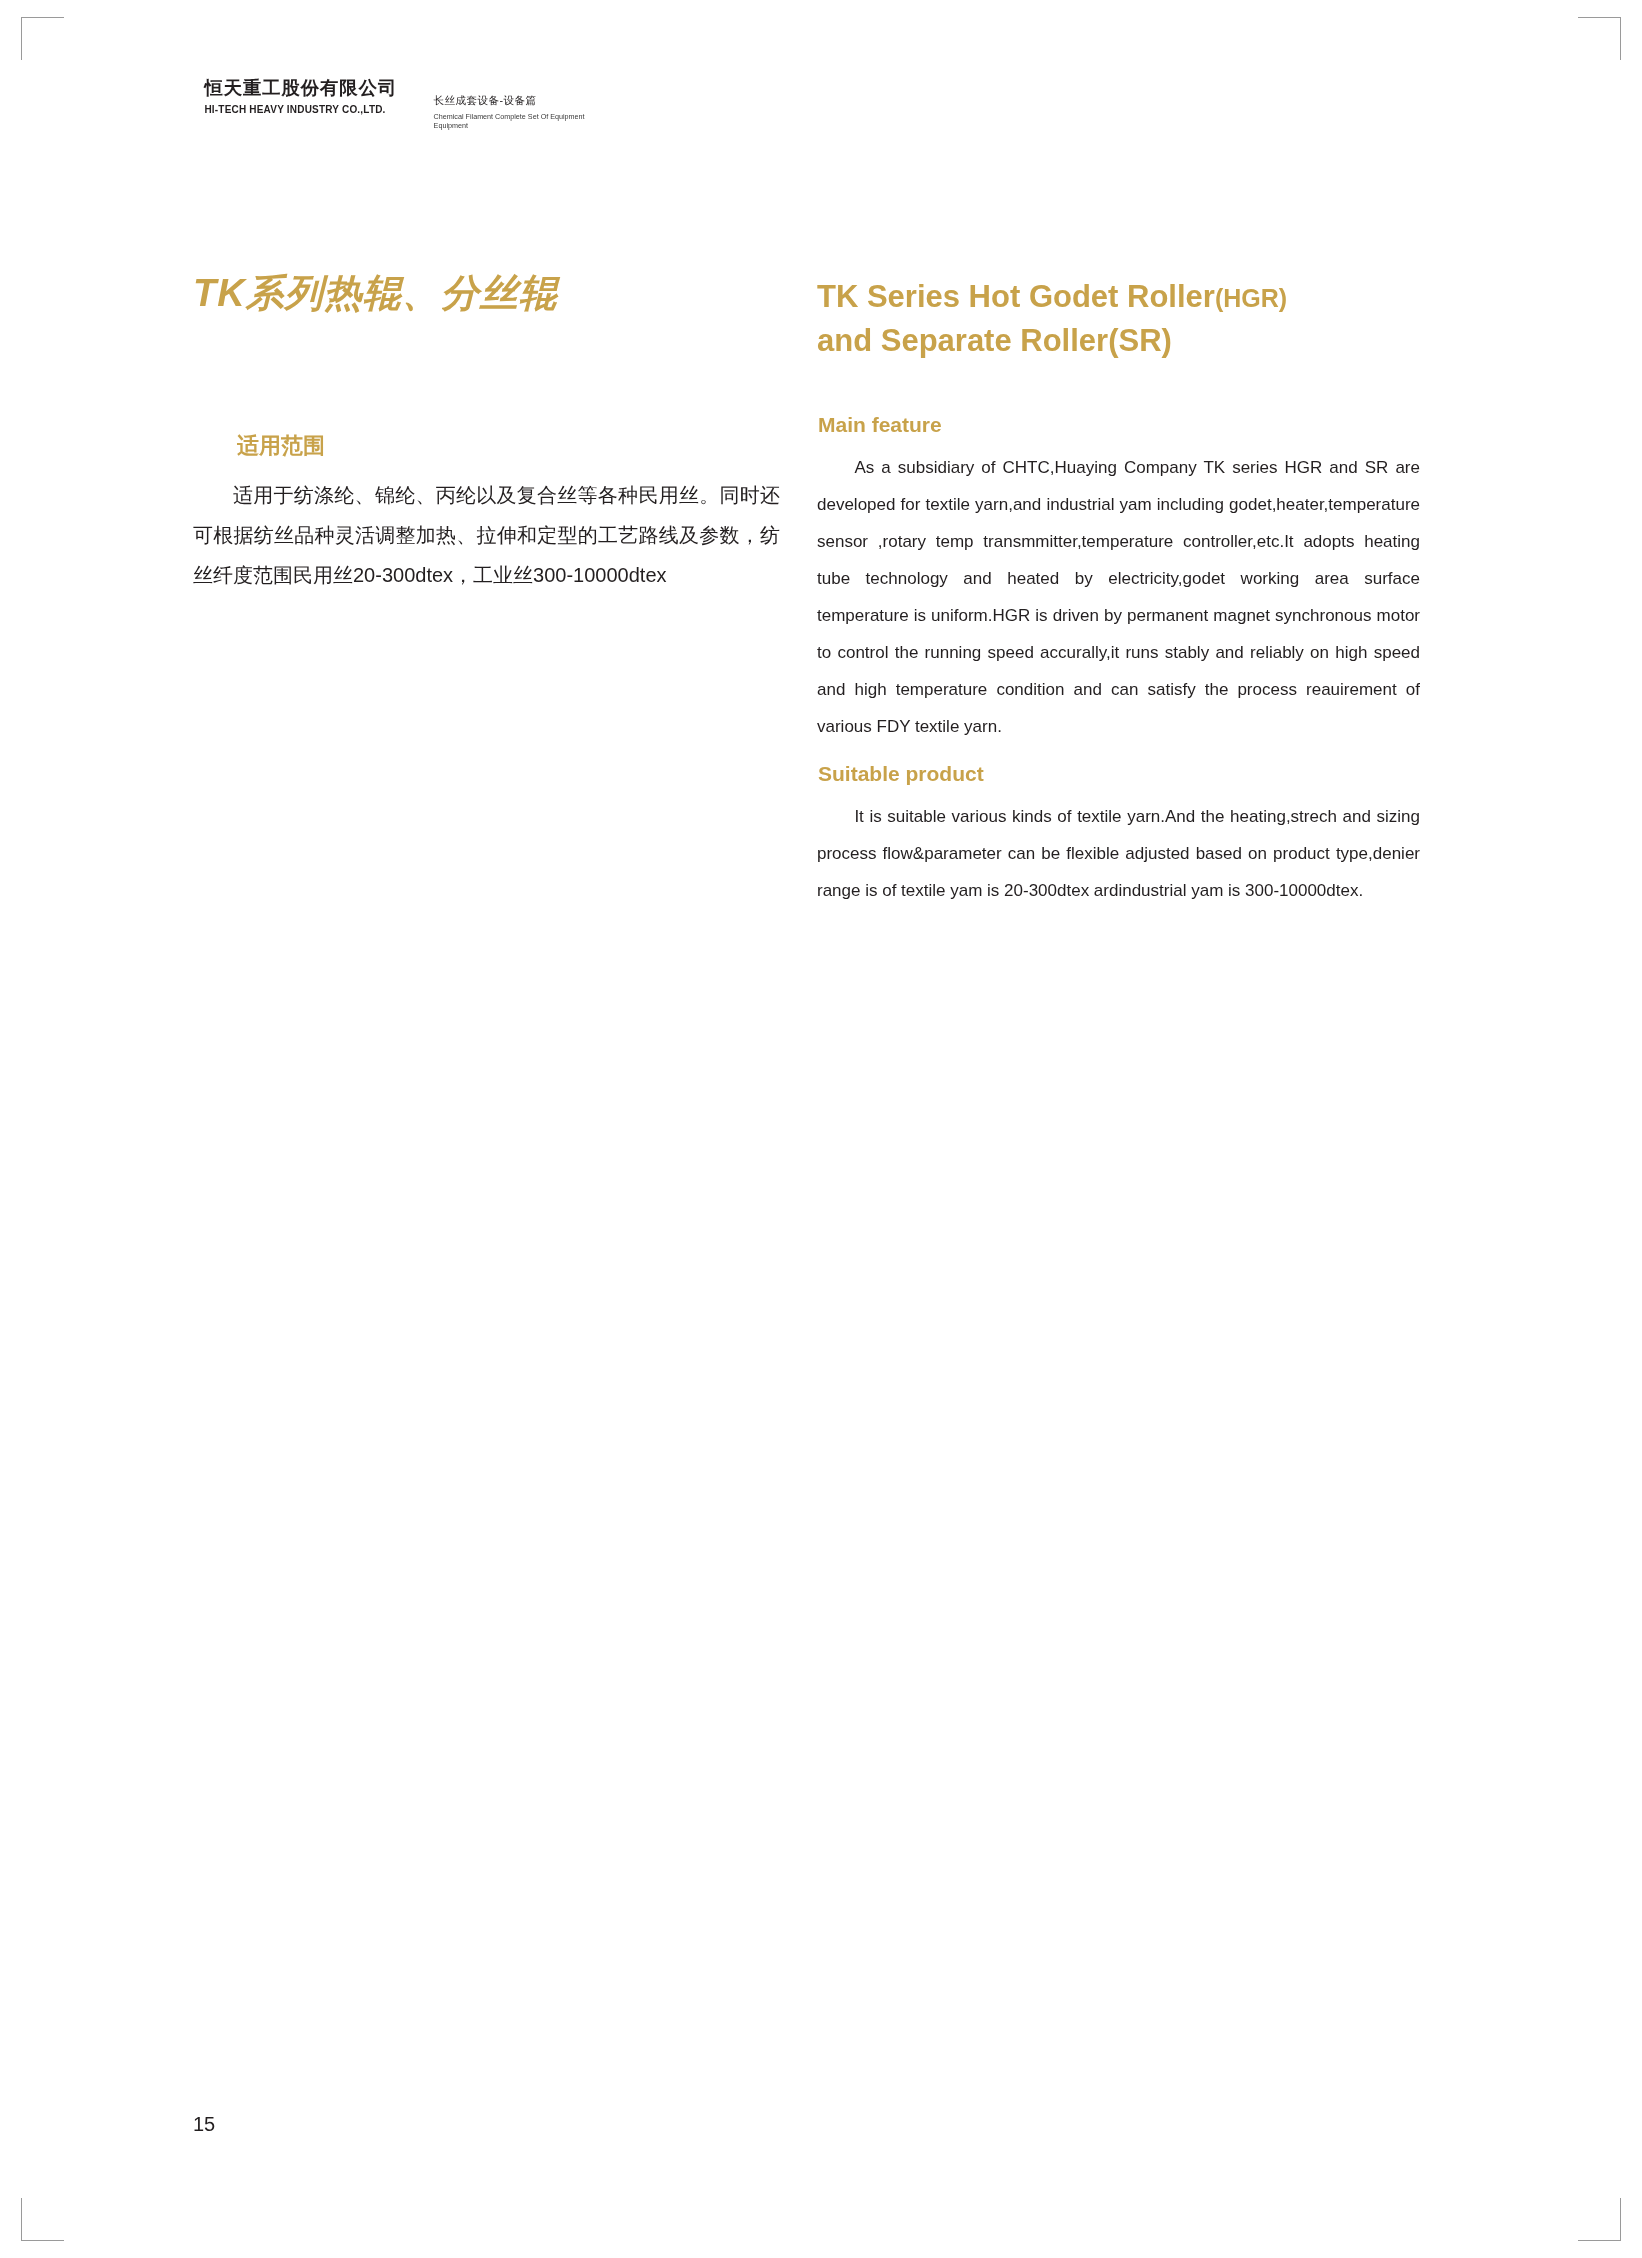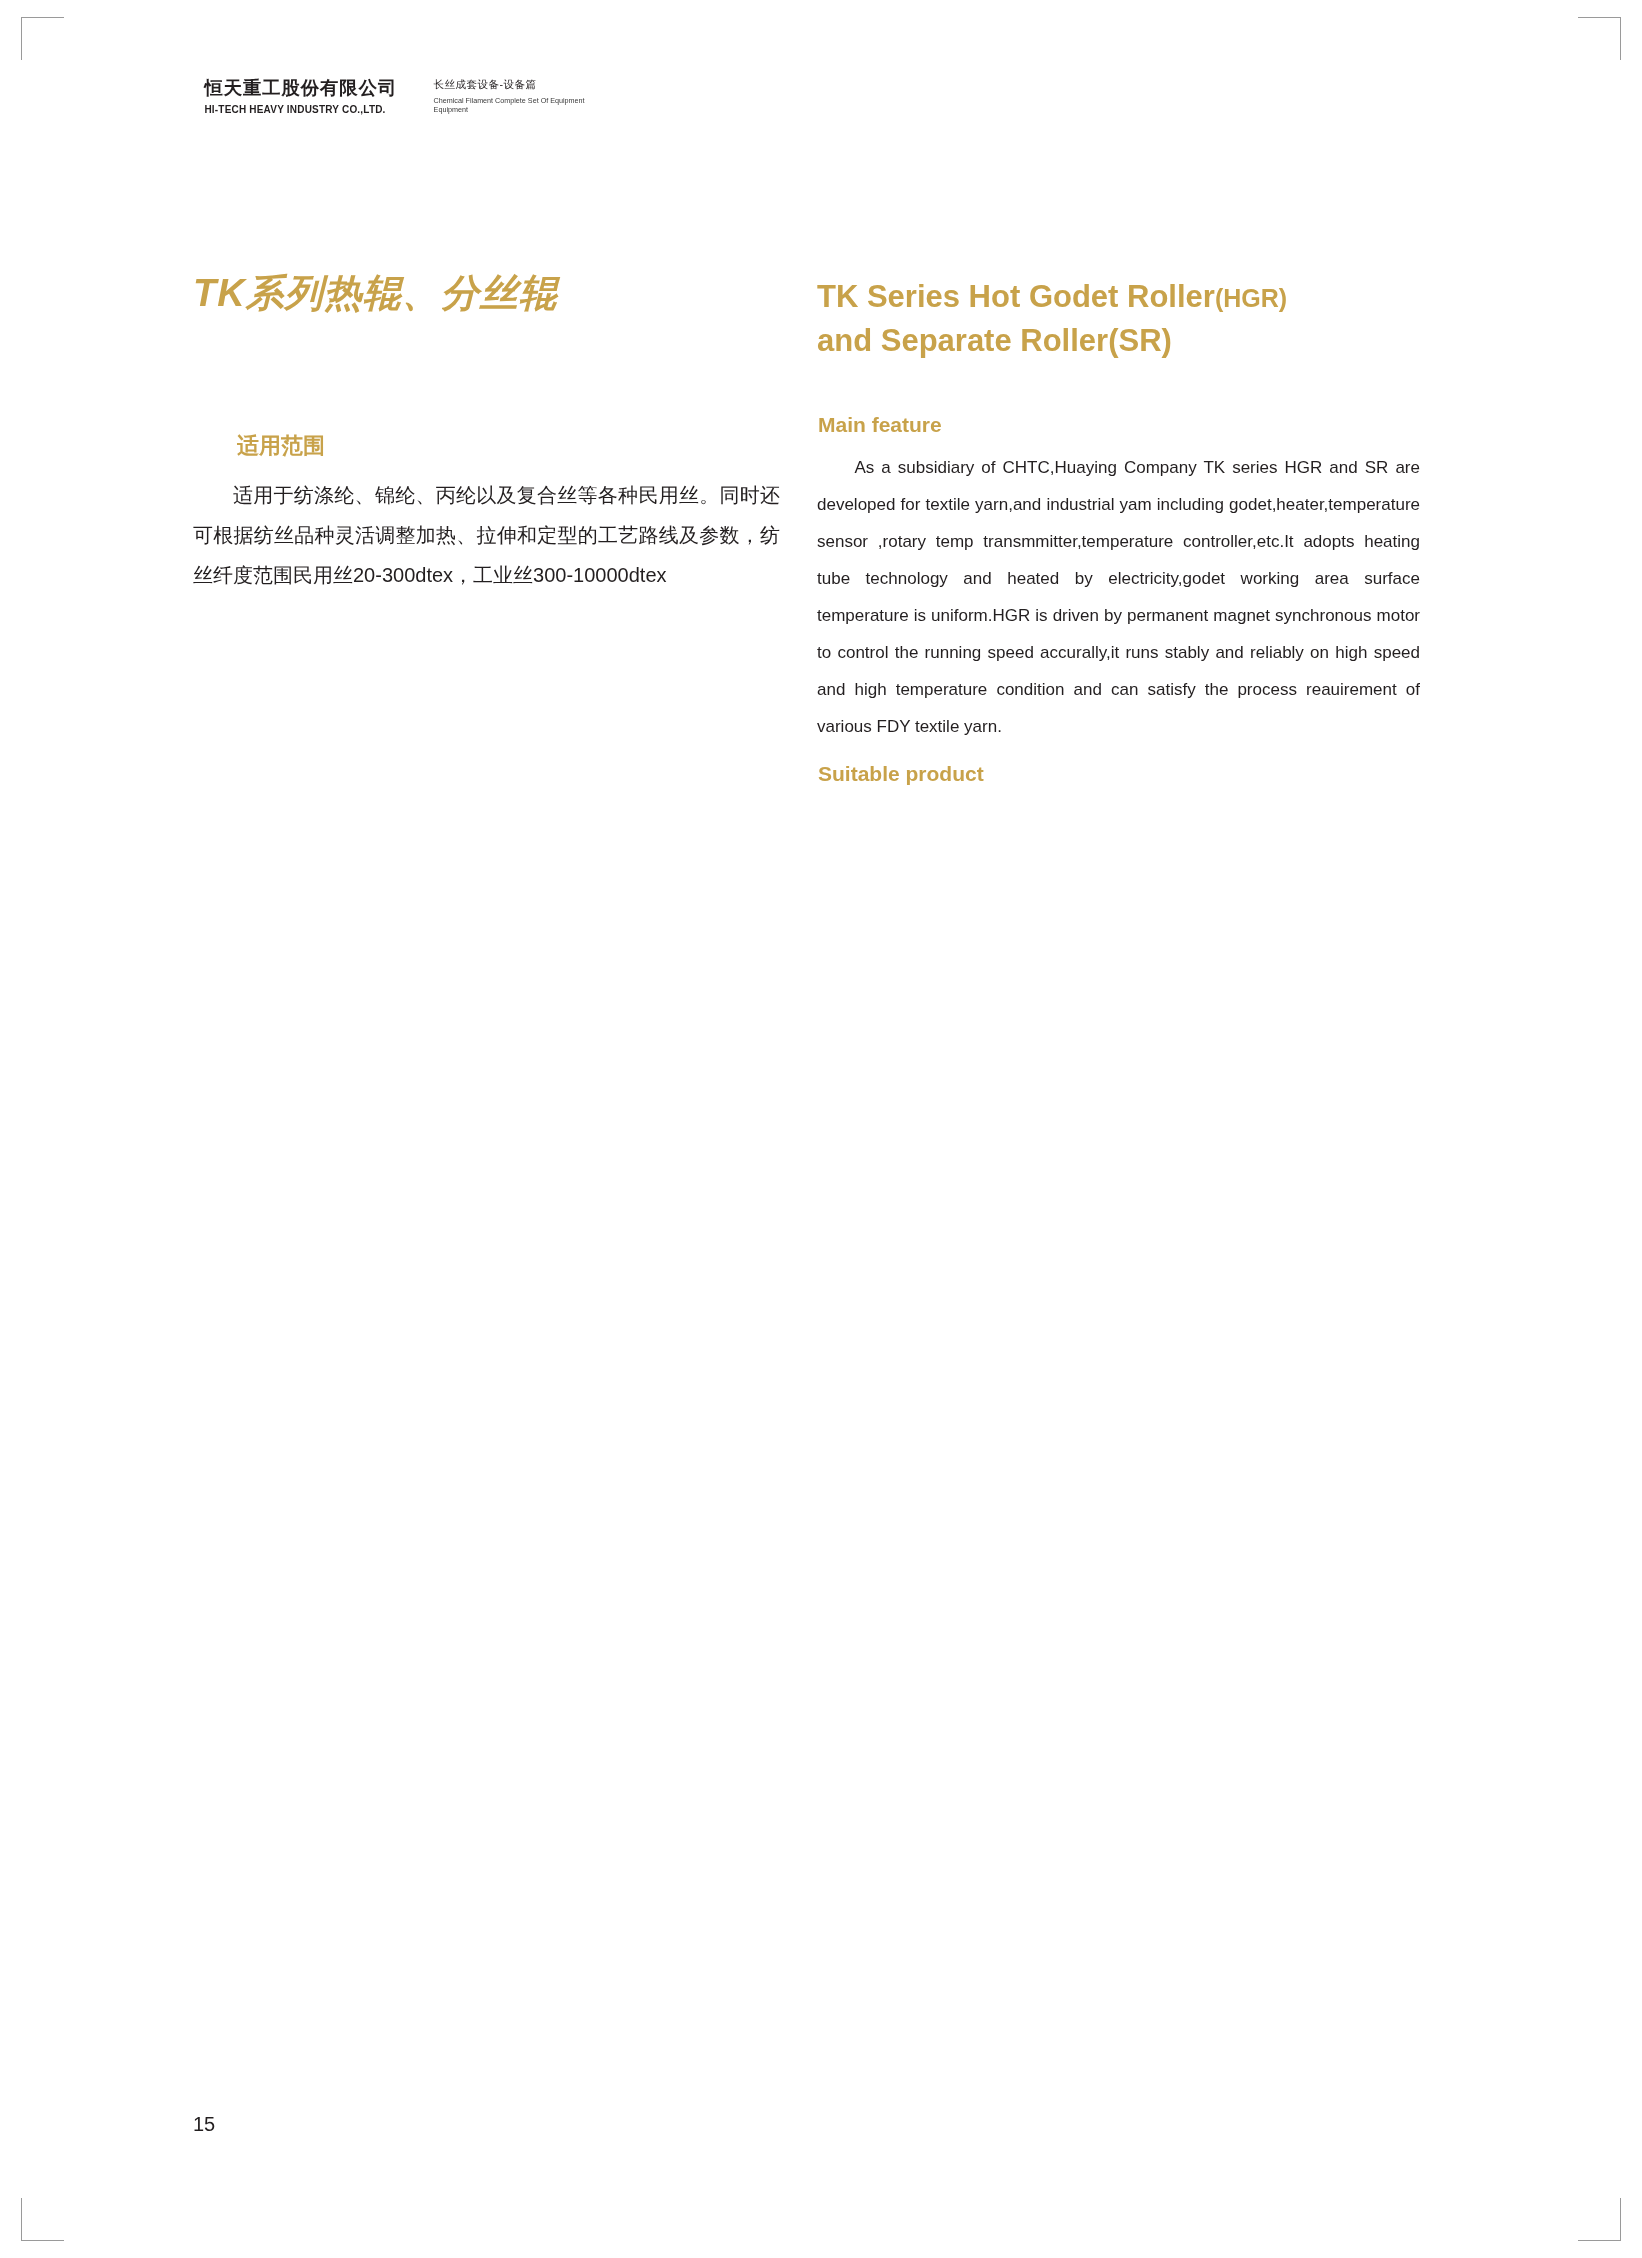--- a/index.html
+++ b/index.html
@@ -55,20 +55,21 @@
     font-weight: bold;
     letter-spacing: 0.2px;
     color: #231f20;
     margin-top: 3.9px;
   }
   .sub-cn {
     font-size: 10.6px;
     color: #231f20;
     letter-spacing: 0.4px;
     line-height: 1.4;
+    margin-top: 16px;
   }
   .sub-en {
     font-size: 7.2px;
     color: #3a3a3a;
     line-height: 1.35;
     margin-top: 3.9px;
     max-width: 174px;
   }
 
   
@@ -196,20 +197,21 @@
   <div class="gap-cn"></div>
   <div class="sec-head-cn">适用范围</div>
   <div class="para-cn">适用于纺涤纶、锦纶、丙纶以及复合丝等各种民用丝。同时还可根据纺丝品种灵活调整加热、拉伸和定型的工艺路线及参数，纺丝纤度范围民用丝20-300dtex，工业丝300-10000dtex</div>
 </div>
 
 <div class="col-right">
   <div class="sec-head-en">Main feature</div>
   <div class="para-en">As a subsidiary of CHTC,Huaying Company TK series HGR and SR are developed for textile yarn,and industrial yam including godet,heater,temperature sensor ,rotary temp transmmitter,temperature controller,etc.It adopts heating tube technology and heated by electricity,godet working area surface temperature is uniform.HGR is driven by permanent magnet synchronous motor to control the running speed accurally,it runs stably and reliably on high speed and high temperature condition and can satisfy the process reauirement of various FDY textile yarn.</div>
   <div class="gap-en"></div>
   <div class="sec-head-en">Suitable product</div>
+  <div class="para-en">It is suitable various kinds of textile yarn.And the heating,strech and sizing process flow&amp;parameter can be flexible adjusted based on product type,denier range is of textile yam is 20-300dtex ardindustrial yam is 300-10000dtex.</div>
 </div>
 
 <div class="photo-stage">
 
   <div class="prod p1">
     
     
     
     
     

